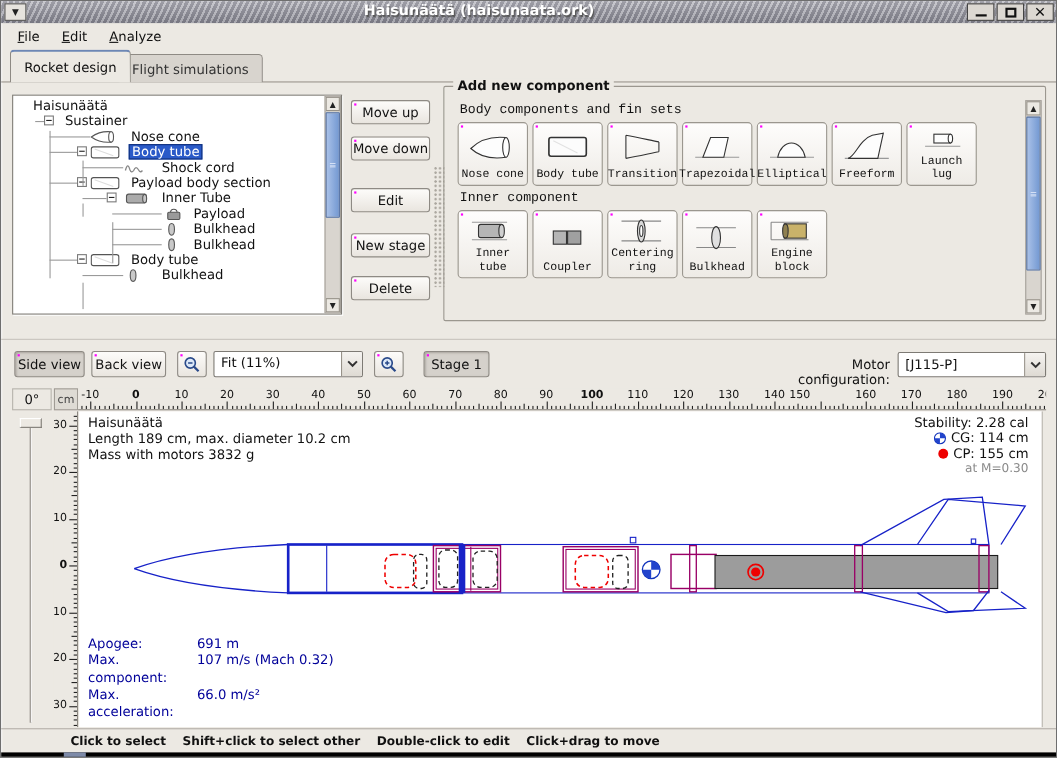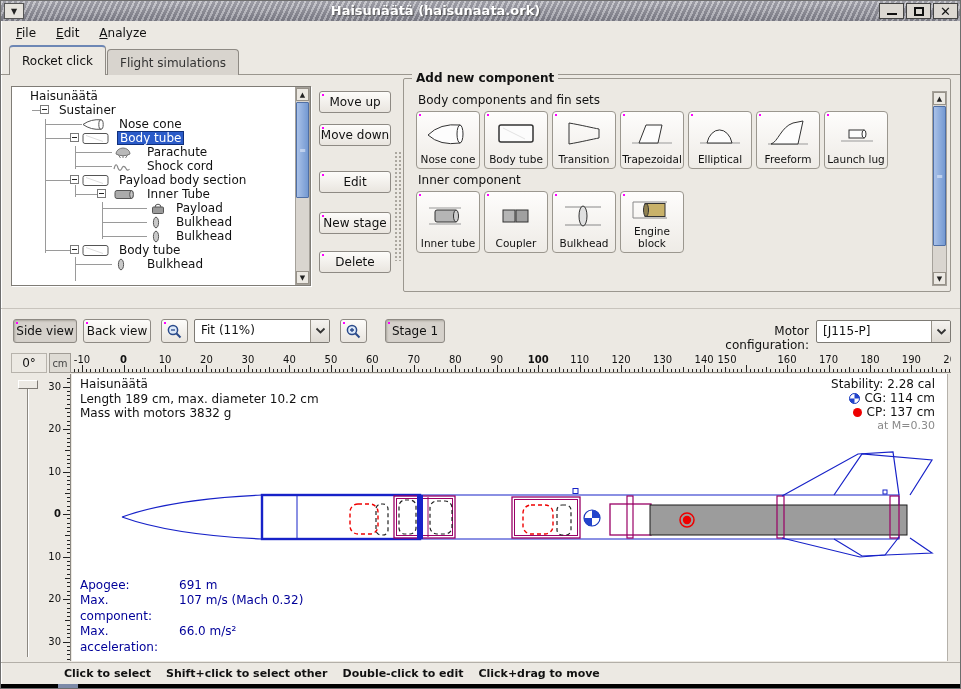--- a/index.html
+++ b/index.html
@@ -57,21 +57,21 @@
   .sb-thumb{position:absolute;left:0;width:13px;background:linear-gradient(90deg,#a9c1e8,#7499d2);
     border:1px solid #4f6fa5;border-radius:1px;color:#e7eefb;font-size:8px;display:flex;align-items:center;justify-content:center;}
   
   .editcol .btn{left:0;width:72px;height:22px;}
   
   .splitter{position:absolute;left:393px;top:150px;width:10px;height:110px;
     background-image:radial-gradient(#aba79f 1px,transparent 1.2px);background-size:4px 4px;}
   
   .gbox{position:absolute;left:402px;top:77px;width:548px;height:214px;border:1px solid #9b978f;border-radius:2px;}
   .gbox-legend{position:absolute;left:8px;top:-8px;background:#ece9e3;padding:0 4px;font-weight:bold;}
-  .gbox-inner{position:absolute;left:12px;top:10px;right:22px;bottom:4px;}
+  .gbox-inner{position:absolute;left:12px;top:10px;right:22px;bottom:4px;font-family:Liberation Mono, monospace;}
   .cgroup-label{margin:4px 0 4px 2px;}
   .crow{display:flex;gap:4px;}
   .comp-btn{position:relative;width:64px;background:linear-gradient(#fefdfc,#eeebe6);border:1px solid #9b978f;
     border-radius:4px;display:flex;flex-direction:column;align-items:center;justify-content:flex-end;
     padding:3px 1px;font-size:10.5px;text-align:center;line-height:11.5px;cursor:default;}
   .comp-btn .ic{flex:1;display:flex;align-items:center;justify-content:center;}
   .comp-sb{position:absolute;right:3px;top:12px;bottom:5px;width:15px;}
   
   .vtoolbar{position:absolute;left:0;top:307px;width:100%;height:41px;border-top:1px solid #c8c4bd;}
   .combo{position:absolute;display:flex;background:#fff;border:1px solid #7d7a74;border-radius:2px;overflow:hidden;}
@@ -127,21 +127,21 @@
 
   <div class="menubar" id="menubar">
       <span class="menu-item"><u>F</u>ile</span>
       <span class="menu-item"><u>E</u>dit</span>
       <span class="menu-item"><u>A</u>nalyze</span>
     </div>
 
   <div class="tabbar">
     <div class="tabline"></div>
     <div class="tab active">
-        <span>Rocket click</span>
+        <span>Rocket design</span>
       </div>
     <div class="tab inactive">
         <span>Flight simulations</span>
       </div>
   </div>
 
   <div class="tree-panel">
     <div class="tree-rows" id="treeRows">
         <div class="tree-row">
           <span class="lbl" style="left:16px">Haisunäätä</span>
@@ -160,28 +160,20 @@
           <span class="lbl" style="left:105px">Nose cone</span>
         </div>
         <div class="tree-row">
           <span class="stub" style="left:33px;width:25px"></span>
           <span class="expander" style="left:58px"></span>
           <span class="tree-ico" style="left:70px"><svg width="28" height="13">
               <rect x="1" y="1.5" width="25" height="10" rx="2" fill="#fff" stroke="#555"></rect>
               <line x1="4" y1="3.5" x2="21" y2="9.5" stroke="#ddd"></line>
             </svg></span>
           <span class="lbl sel" style="left:105px">Body tube</span>
-        </div>
-        <div class="tree-row">
-          <span class="stub" style="left:63px;width:37px"></span>
-          <span class="tree-ico" style="left:100px"><svg width="28" height="13">
-              <path d="M4 8 A7 6 0 0 1 18 8 Q11 11.5 4 8 Z" fill="#b9b9b9" stroke="#777"></path>
-              <path d="M6.5 9 L8.5 12 M11 9.6 L11 12 M15.5 9 L13.5 12" stroke="#777" fill="none"></path>
-            </svg></span>
-          <span class="lbl" style="left:133px">Parachute</span>
         </div>
         <div class="tree-row">
           <span class="stub" style="left:63px;width:37px"></span>
           <span class="tree-ico" style="left:100px"><svg width="28" height="13">
               <path d="M2 9 q2 -8 4 -1 q1.5 4 3.5 1 q2 -5 4.5 -.5 q1.5 3 3.5 .5" stroke="#888" fill="none" stroke-width="1.2"></path>
             </svg></span>
           <span class="lbl" style="left:133px">Shock cord</span>
         </div>
         <div class="tree-row">
           <span class="stub" style="left:33px;width:25px"></span>
@@ -344,20 +336,30 @@
             <span>Inner tube</span>
           </div>
           <div class="comp-btn" style="height:62px">
        <span class="ic">
               <svg width="46" height="32">
                 <rect x="10" y="10" width="12" height="12" fill="#b5b5b5" stroke="#333"></rect>
                 <rect x="23" y="10" width="12" height="12" fill="#a0a0a0" stroke="#333"></rect>
               </svg>
             </span>
             <span>Coupler</span>
+          </div>
+          <div class="comp-btn" style="height:62px">
+       <span class="ic">
+              <svg width="46" height="32">
+                <path d="M4 7 L40 7 M4 25 L40 25" stroke="#888" fill="none"></path>
+                <ellipse cx="22" cy="16" rx="3.5" ry="10" fill="#d8d8d8" stroke="#333"></ellipse>
+                <ellipse cx="22" cy="16" rx="1.5" ry="5" fill="#fff" stroke="#333"></ellipse>
+              </svg>
+            </span>
+            <span>Centering ring</span>
           </div>
           <div class="comp-btn" style="height:62px">
        <span class="ic">
               <svg width="46" height="32">
                 <path d="M4 7 L40 7 M4 25 L40 25" stroke="#888" fill="none"></path>
                 <ellipse cx="22" cy="16" rx="4" ry="10" fill="#e0e0e0" stroke="#333"></ellipse>
               </svg>
             </span>
             <span>Bulkhead</span>
           </div>
@@ -812,21 +814,21 @@
             <circle cx="5.5" cy="5.5" r="5" fill="#fff" stroke="#1133bb"></circle>
             <path d="M5.5 .5 A5 5 0 0 1 10.5 5.5 L5.5 5.5 Z" fill="#2244cc"></path>
             <path d="M5.5 10.5 A5 5 0 0 1 .5 5.5 L5.5 5.5 Z" fill="#2244cc"></path>
           </svg>
           <span>CG: 114 cm</span>
         </div>
       <div class="row">
           <svg width="11" height="11">
             <circle cx="5.5" cy="5.5" r="4.5" fill="#ee0000"></circle>
           </svg>
-          <span>CP: 137 cm</span>
+          <span>CP: 155 cm</span>
         </div>
       <div class="mach">at M=0.30</div>
     </div>
 
     <div class="fig-flight">
       <span>Apogee:</span>
         <span>691 m</span>
       <span>Max. component:</span>
         <span>107 m/s  (Mach 0.32)</span>
       <span>Max. acceleration:</span>

